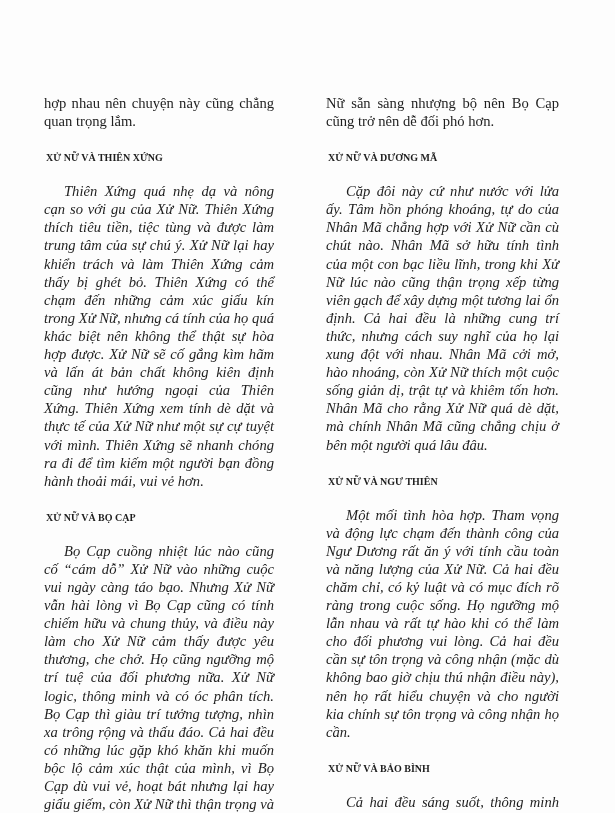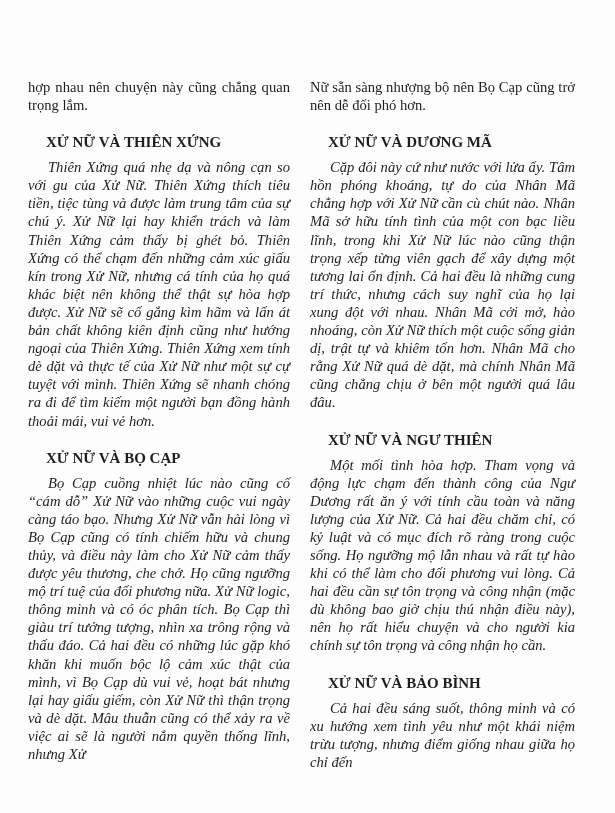--- a/index.html
+++ b/index.html
@@ -10,25 +10,25 @@
     color: #1e1e1e;
   }
   .page { position: relative; width: 615px; height: 813px; }
   .column {
     position: absolute; top: 78px; width: 262px;
     font-size: 14.6px; line-height: 18.1px;
     text-align: justify; hyphens: none;
   }
   .col-left { left: 28px; }
   .col-right { left: 310px; width: 265px; }
-  p { margin: 0; }
+  p { margin: 16px; }
   p.indent { text-indent: 20px; font-style: italic; }
   h2 {
     margin: 20px 0 8px 18px; padding: 0;
-    font-size: 15px; font-weight: bold; letter-spacing: 0;
+    font-size: 10px; font-weight: bold; letter-spacing: 0;
     line-height: 16px; text-align: left;
   }
 </style>
 </head>
 <body>
 
 <div class="page">
 
   <div class="column col-left">
     <p>hợp nhau nên chuyện này cũng chẳng quan trọng lắm.</p>

